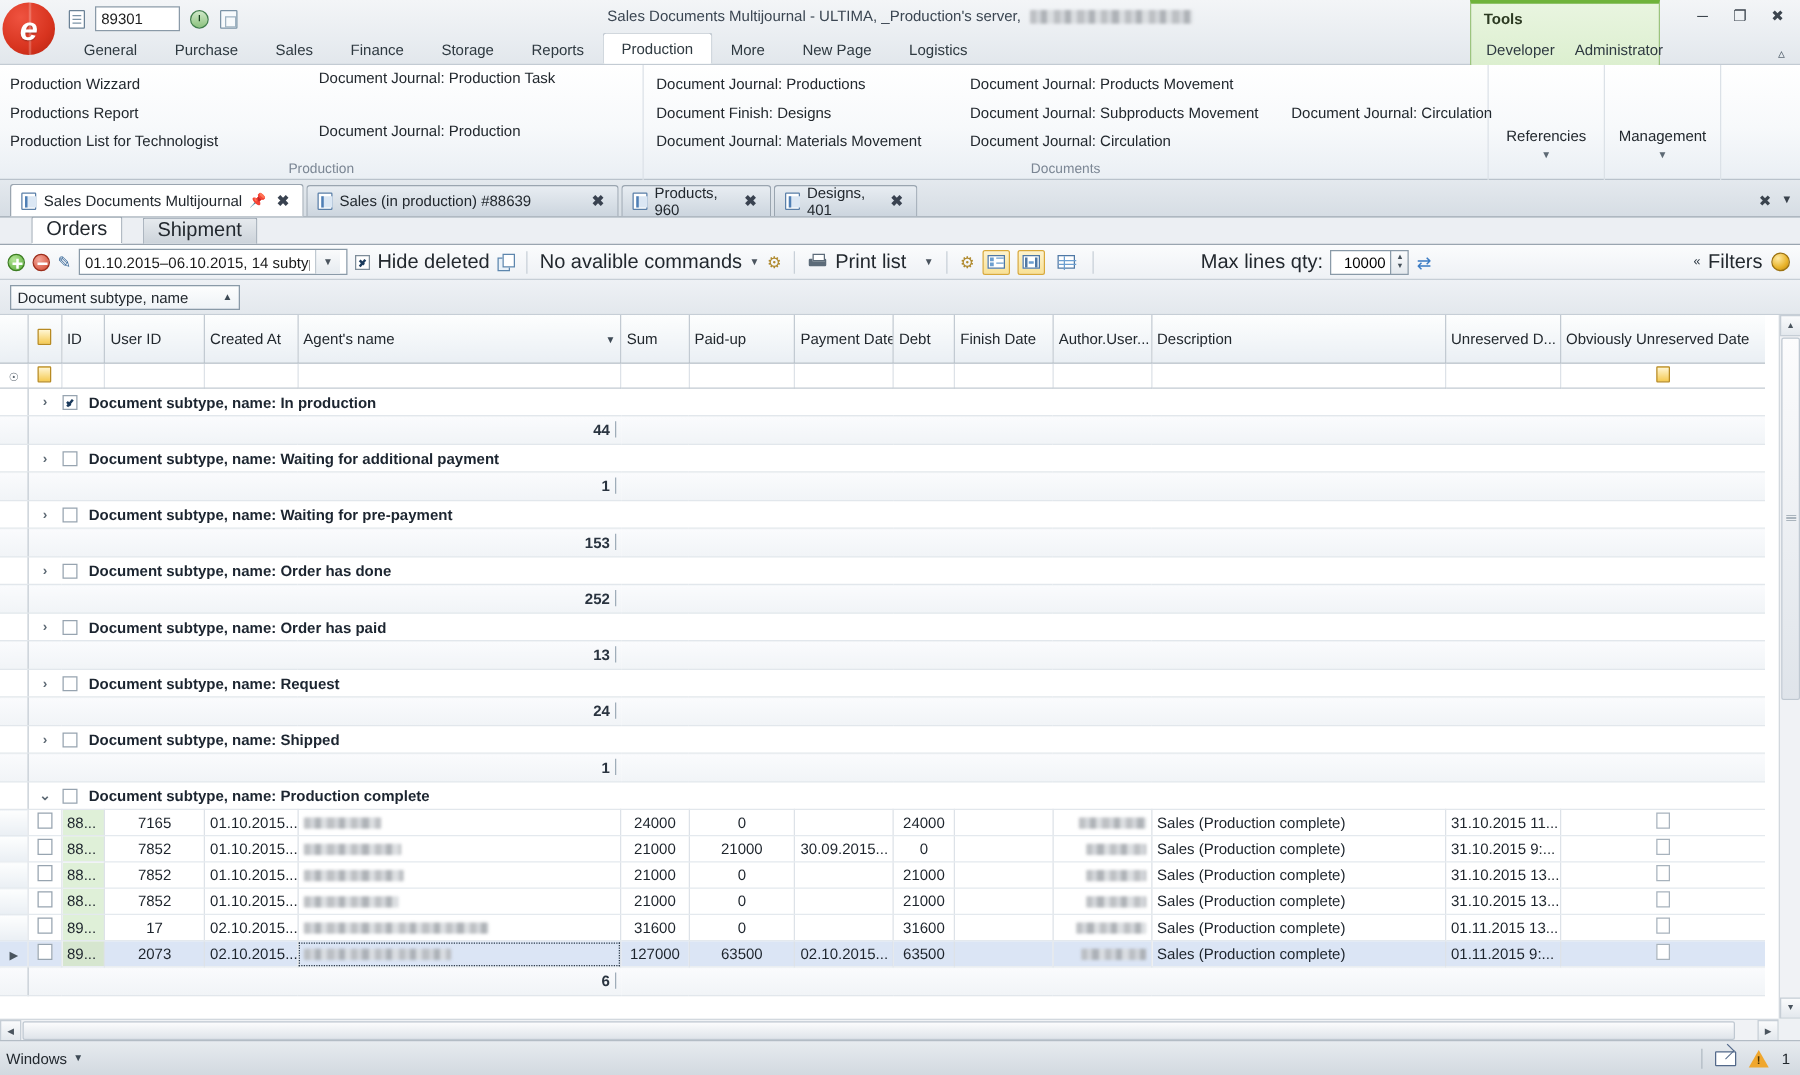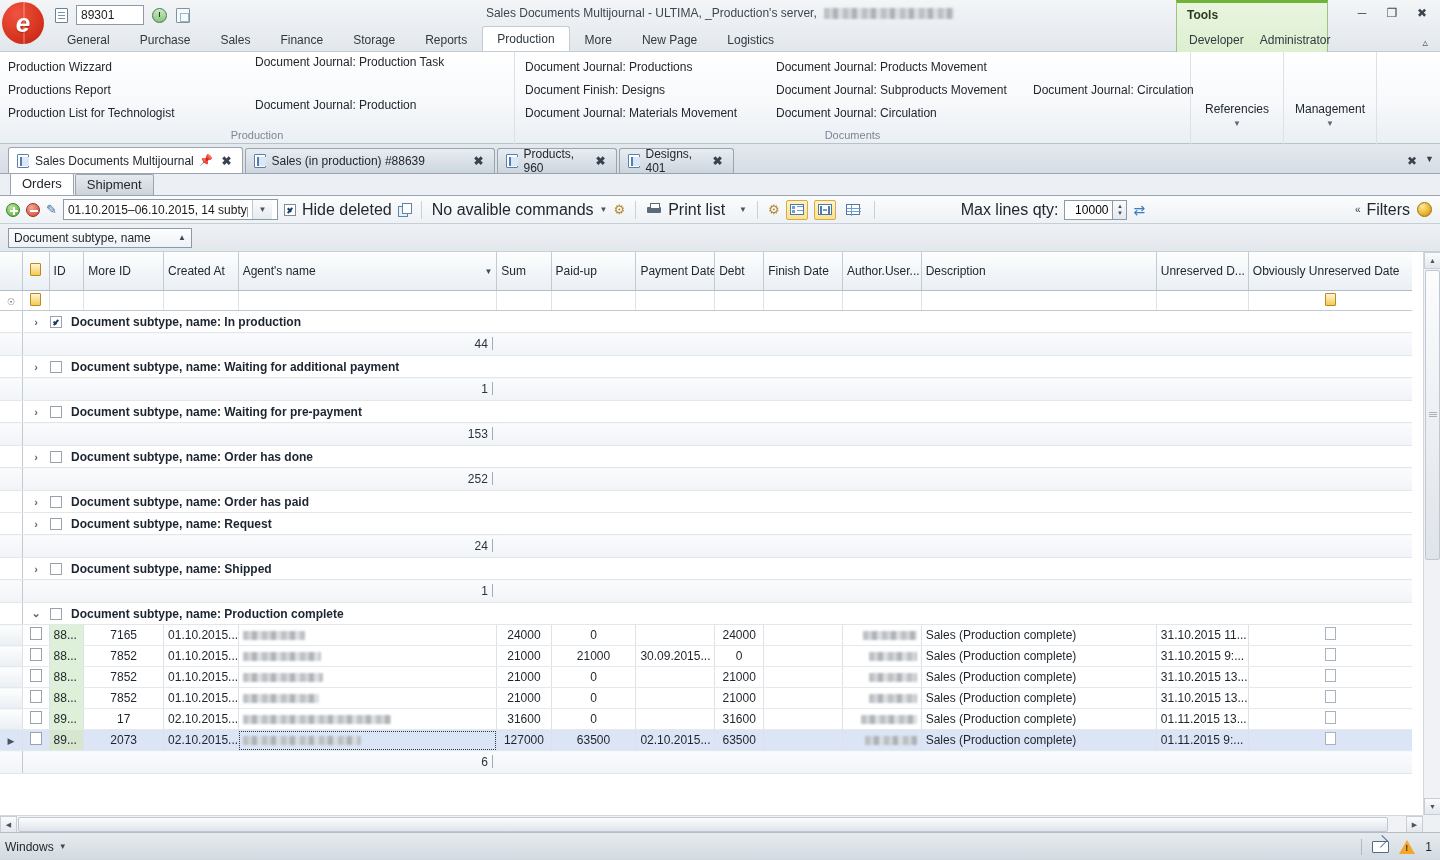--- a/index.html
+++ b/index.html
@@ -144,23 +144,23 @@
     border-left:2px solid #4f7fb5; background:#dbe7f4;
   }
   .doctabs-right { position:absolute; right:6px; bottom:5px; display:flex; gap:8px; color:#3a434d; font-size:12px; }
 
   
   .subtabs {
     height:22px; flex:none; background:#eceff3; border-bottom:1px solid #9aa5b0;
     display:flex; align-items:flex-end; padding-left:10px;
   }
   .stab {
-    height:21px; line-height:20px; padding:0 11px; font-size:13px; color:#22282e;
+    height:21px; line-height:20px; padding:0 11px; font-size:16px; color:#22282e;
     border:1px solid #9aa5b0; border-bottom:none; border-radius:2px 2px 0 0;
-    background:linear-gradient(to bottom,#e6eaee,#ccd3da); margin-right:1px;
+    background:linear-gradient(to bottom,#e6eaee,#ccd3da); margin-right:1px;margin-left:15px;
   }
   .stab.active { background:#fff; border-bottom:1px solid #fff; height:22px; }
 
   
   .toolbar {
     height:28px; flex:none; background:linear-gradient(to bottom,#fbfcfd,#eef1f5);
     border-bottom:1px solid #c6ced6; display:flex; align-items:center; gap:6px; padding:0 6px;
     position:relative;
   }
   .tb-sep { width:1px; height:18px; background:#c8d0d8; margin:0 4px; }
@@ -264,21 +264,21 @@
   .grp-inner { display:flex; align-items:center; gap:9px; padding-left:8px; }
   .expander { color:#5d6974; font-size:11px; width:10px; text-align:center; }
   .gchk { width:12px; height:12px; border:1px solid #97a4b0; background:#fff; position:relative; display:inline-block; }
   .gchk.on::after{ content:""; position:absolute; left:2px; top:5px; width:4px; height:2px; background:#1b3a5c; transform:rotate(45deg);}
   .gchk.on::before{ content:""; position:absolute; left:4px; top:2px; width:2px; height:7px; background:#1b3a5c; transform:rotate(40deg);}
 
   tr.countrow td {
     height:22px; background:linear-gradient(to bottom,#fafbfd,#f1f4f7);
     border-bottom:1px solid #e2e7ec; font-size:12px; color:#2a3440; padding:0;
   }
-  .countwrap { position:relative; height:22px; }
+  .countwrap { position:relative; height:22px;font-weight:bold; }
   .countnum { position:absolute; right:0; top:0; line-height:22px; padding-right:9px; }
   .countnum::after { content:""; position:absolute; right:4px; top:4px; width:1px; height:13px; background:#9fadb9; }
 
   tr.datarow td {
     height:21px; font-size:12px; color:#1d242c; padding:0 4px;
     border-right:1px solid #dde2e8; border-bottom:1px solid #e4e9ee;
     white-space:nowrap; overflow:hidden;
   }
   tr.datarow td.num { text-align:center; }
   tr.datarow td.idcell { background:#dff0d8; text-align:left; color:#1d242c; }
@@ -556,21 +556,21 @@
             <col style="width:77px">
           <col style="width:230px">
             <col style="width:90px">
             <col style="width:160px">
         </colgroup>
         <thead>
         <tr>
           <th class="sel"></th>
           <th class="sel"><span class="goldbox"></span></th>
           <th>ID</th>
-          <th>More ID</th>
+          <th>User ID</th>
           <th>Created At</th>
           <th>
             <span style="display:flex;justify-content:space-between;align-items:center">
               <span>Agent's name</span>
               <span style="font-size:8px;color:#3e4a55">▼</span>
             </span>
           </th>
           <th>Sum</th>
           <th>Paid-up</th>
           <th>Payment Date</th>
@@ -681,20 +681,29 @@
             <tr class="grouprow">
               <td class="rowhead-cell"></td>
               <td colspan="14">
                 <div class="grp-inner">
                   <span class="expander">›</span>
                   <span class="gchk"></span>
                   <span>Document subtype, name: Order has paid</span>
                 </div>
               </td>
             </tr>
+            <tr class="countrow">
+              <td class="rowhead-cell"></td>
+              <td colspan="5">
+                <div class="countwrap">
+                  <span class="countnum">13</span>
+                </div>
+              </td>
+              <td colspan="9"></td>
+            </tr>
             <tr class="grouprow">
               <td class="rowhead-cell"></td>
               <td colspan="14">
                 <div class="grp-inner">
                   <span class="expander">›</span>
                   <span class="gchk"></span>
                   <span>Document subtype, name: Request</span>
                 </div>
               </td>
             </tr>

